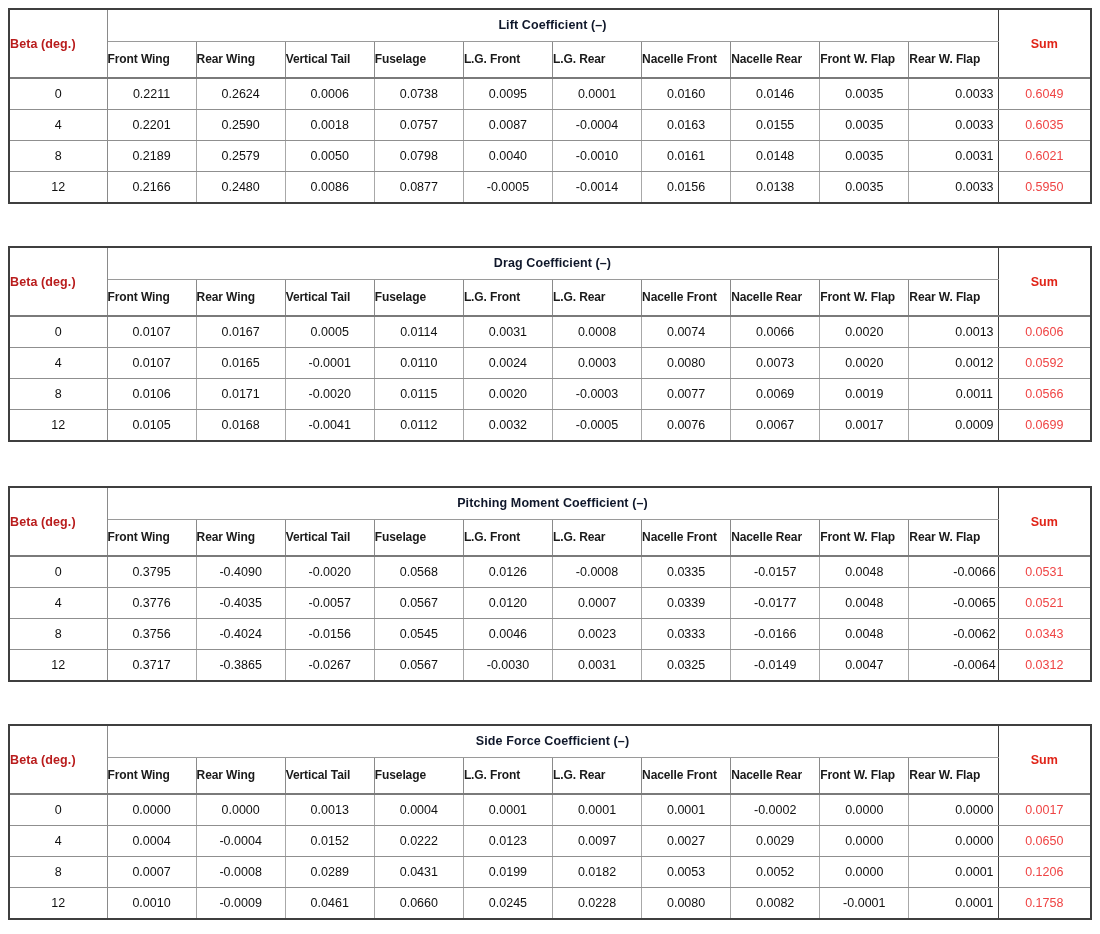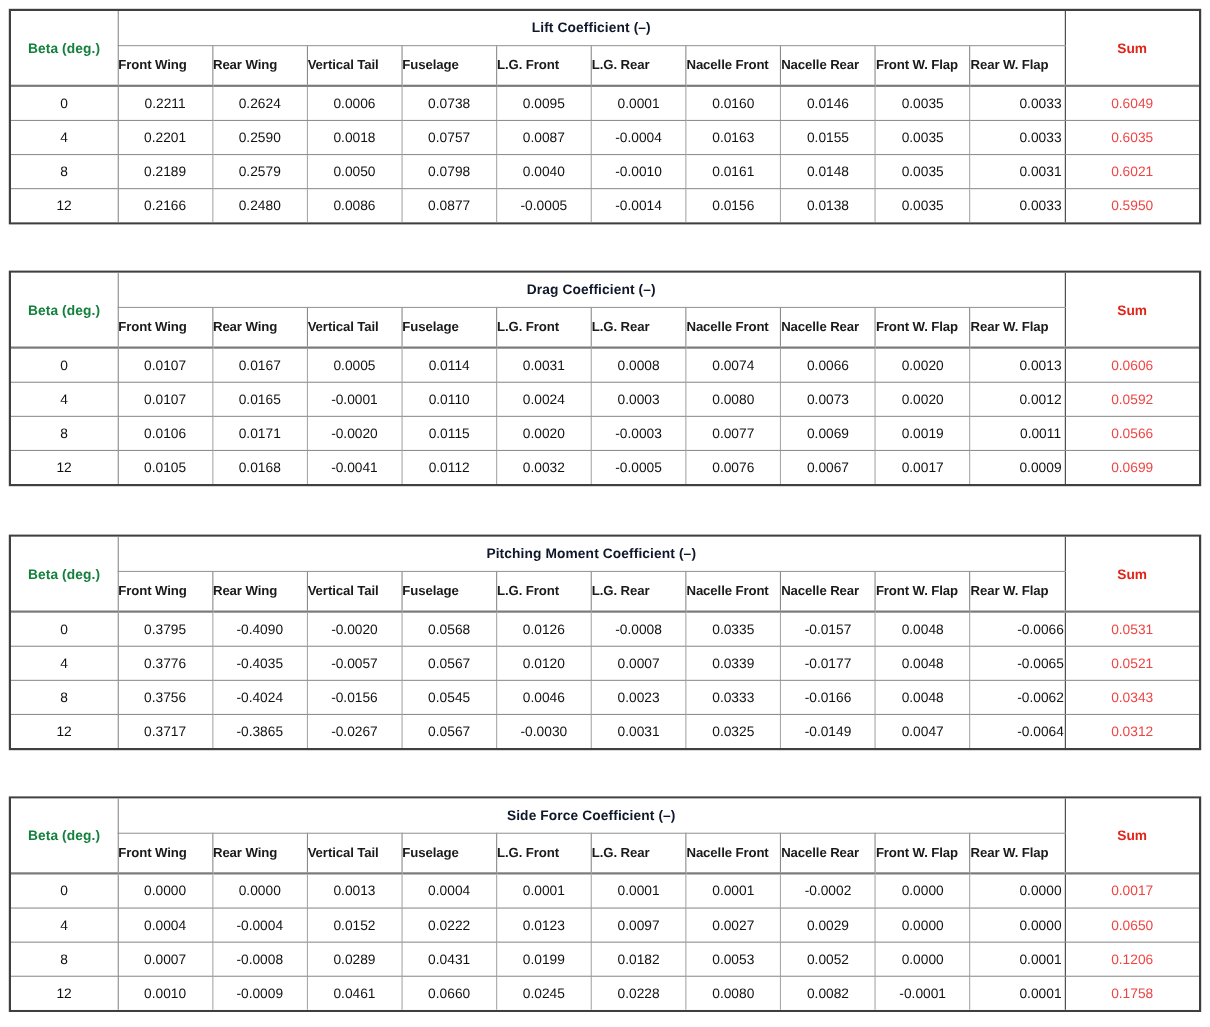--- a/index.html
+++ b/index.html
@@ -38,42 +38,42 @@
   table.coef td, table.coef th {
     box-sizing: border-box;
     padding: 0;
     margin: 0;
   }
 
   
   .beta-cell {
     width: 97px;
     vertical-align: middle;
-    text-align: center;
+    text-align: left;
     border-right: 1px solid #8a8a8a;
     border-bottom: 2px solid #7a7a7a;
     font-size: 12.5px;
     font-weight: bold;
-    color: #15803d;
+    color: #b91c1c;
     height: 68px;
     letter-spacing: 0.1px;
   }
   .group-title {
     text-align: center;
     vertical-align: middle;
     height: 31px;
     font-size: 12.5px;
     font-weight: bold;
     color: #0f172a;
     border-bottom: 1px solid #9a9a9a;
     border-right: 1px solid #3f3f3f;
     letter-spacing: 0.1px;
   }
   .sum-head {
-    width: 122px;
+    width: 92px;
     text-align: center;
     vertical-align: middle;
     font-size: 12.5px;
     font-weight: bold;
     color: #e02418;
     border-left: 1px solid #3f3f3f;
     border-bottom: 2px solid #7a7a7a;
     height: 68px;
   }
   .sub-head {

